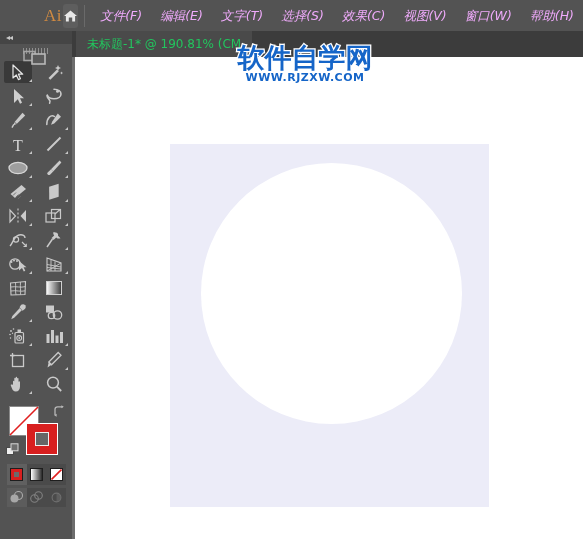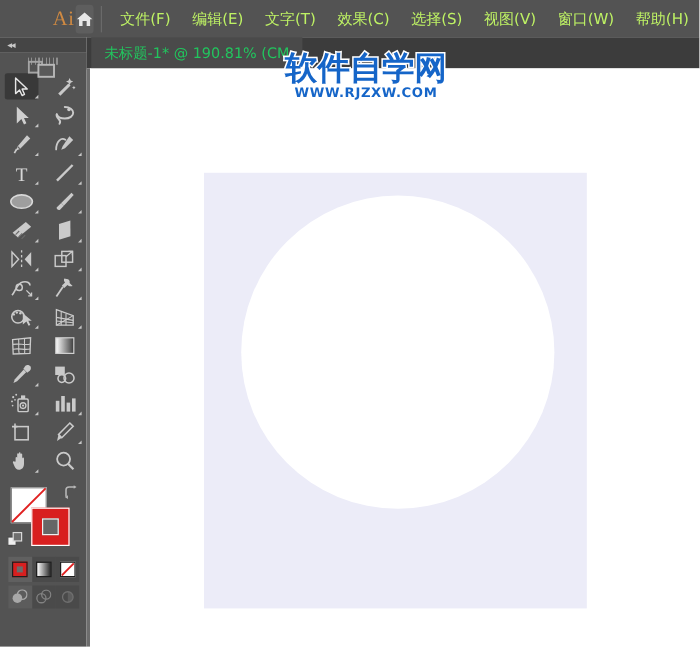--- a/index.html
+++ b/index.html
@@ -59,26 +59,27 @@
     height: 22px;
     background: #6a6a6a;
     margin: 0 7px 0 6px;
   }
   .menu-items {
     display: flex;
     align-items: center;
     height: 31px;
   }
   .menu-item {
-    color: #bef264;
+    color: #f0abfc;
     font-size: 12.5px;
     padding: 0 9px;
     line-height: 31px;
     white-space: nowrap;
     font-family: "DejaVu Sans", "Liberation Sans", sans-serif;
+    font-style: italic;
   }
 
   
   .collapse-strip {
     position: absolute;
     left: 0; top: 31px;
     width: 72px; height: 13px;
     background: #454545;
     display: flex;
     align-items: center;
@@ -355,22 +356,22 @@
     <div class="home-btn">
       <svg width="15" height="14" viewBox="0 0 15 14" aria-hidden="true">
         <path d="M7.5 1.4 L14 7.1 L12.1 7.1 L12.1 12.6 L9.2 12.6 L9.2 8.6 L5.8 8.6 L5.8 12.6 L2.9 12.6 L2.9 7.1 L1 7.1 Z" fill="#e8e8e8"></path>
       </svg>
     </div>
     <div class="menu-sep"></div>
     <div class="menu-items">
       <div class="menu-item">文件(F)</div>
       <div class="menu-item">编辑(E)</div>
       <div class="menu-item">文字(T)</div>
+      <div class="menu-item">选择(S)</div>
       <div class="menu-item">效果(C)</div>
-      <div class="menu-item">选择(S)</div>
       <div class="menu-item">视图(V)</div>
       <div class="menu-item">窗口(W)</div>
       <div class="menu-item">帮助(H)</div>
     </div>
   </div>
 
   <div class="collapse-strip">
     <div class="collapse-arrows">◂◂</div>
   </div>
 

